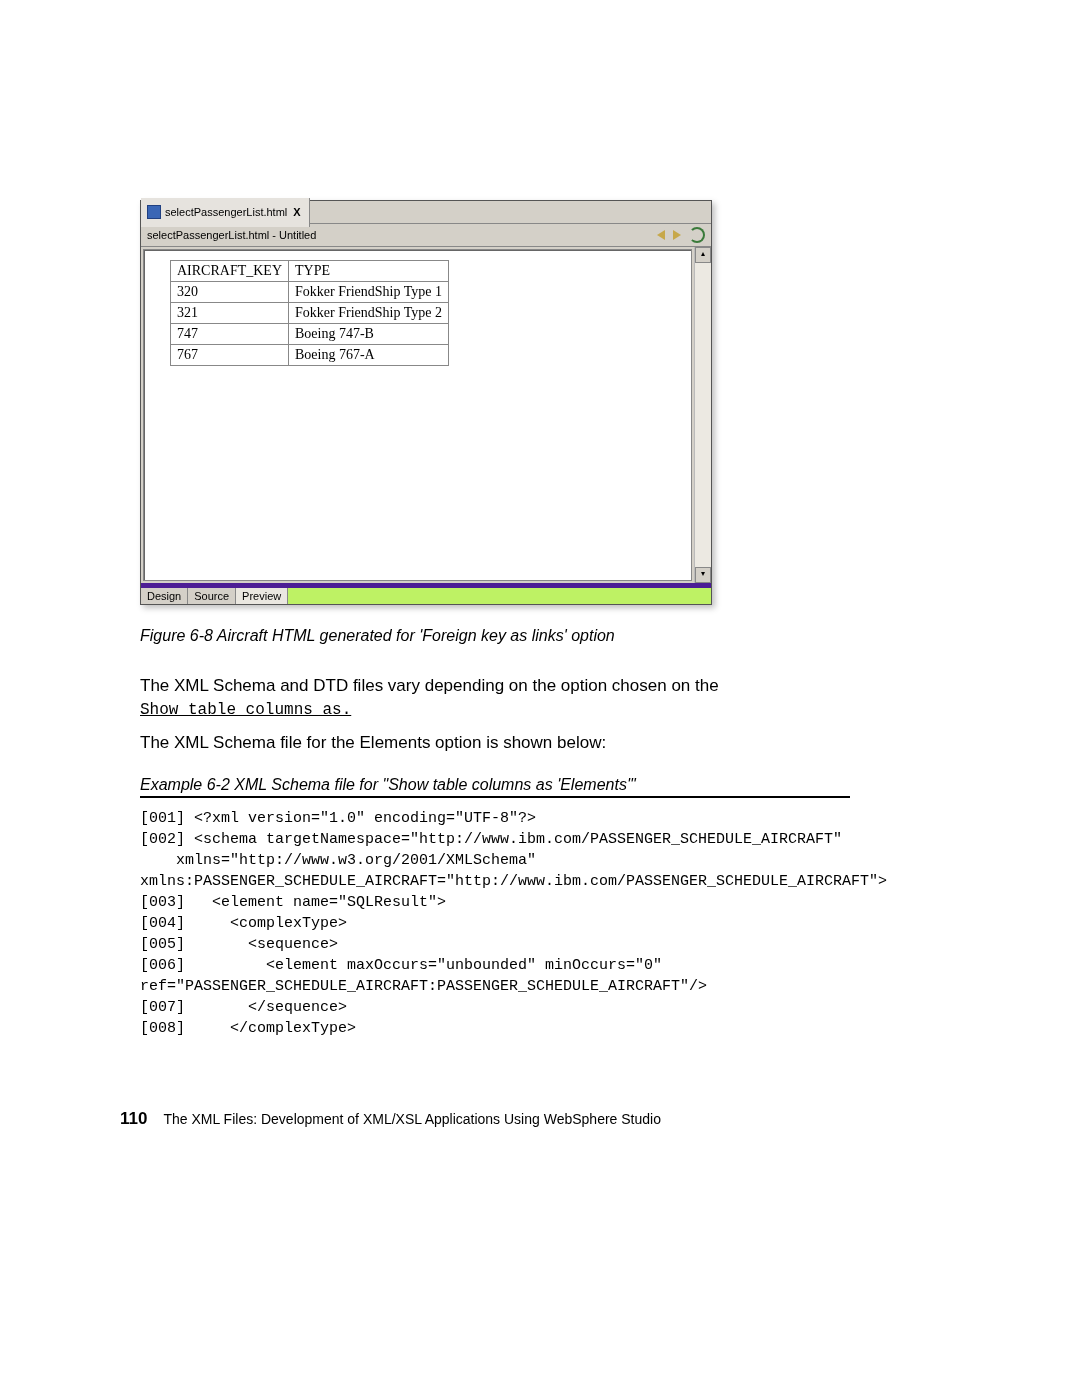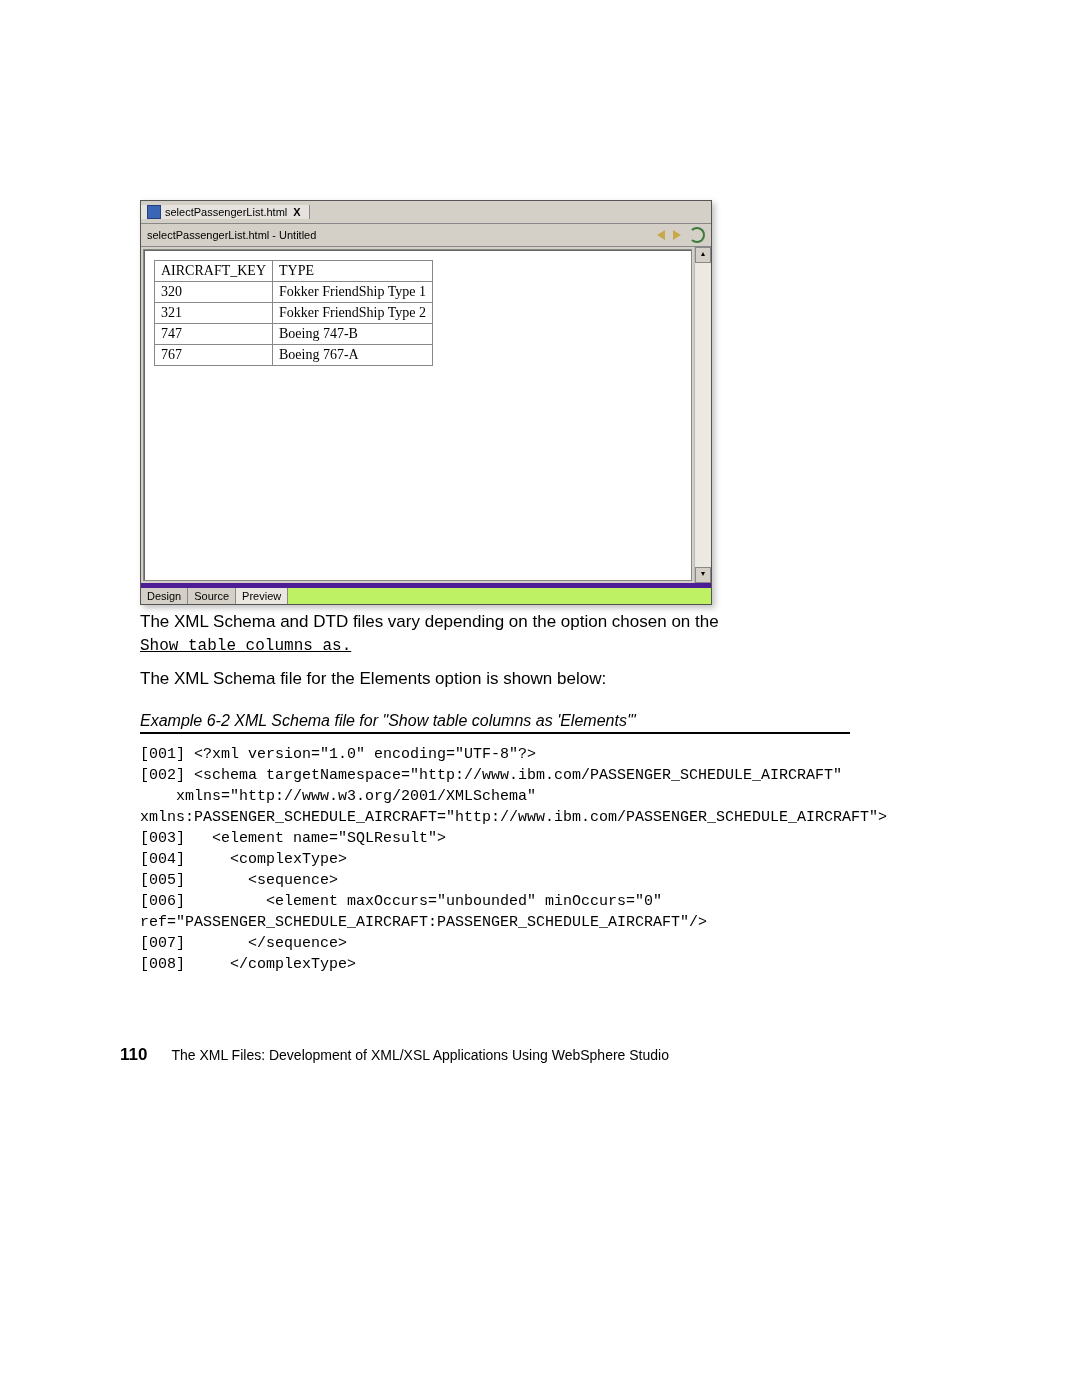--- a/index.html
+++ b/index.html
@@ -32,21 +32,21 @@
     height: 22px;
   }
   .tab {
     display: flex;
     align-items: center;
     gap: 4px;
     background: #e6e3de;
     border-right: 1px solid #888;
     padding: 2px 6px;
     font-size: 11px;
-    height: 14px;
+    height: 29px;
     box-sizing: border-box;
   }
   .tab-icon {
     width: 12px; height: 12px;
     display: inline-block;
     background: #3a66b5;
     border: 1px solid #214080;
   }
   .close-x {
     font-weight: bold;
@@ -82,20 +82,21 @@
     position: relative;
   }
   .content-area {
     background: #fff;
     border: 1px solid #888;
     margin: 2px;
     box-shadow: inset 1px 1px 0 #666;
     min-height: 330px;
     display: flex;
     flex-direction: column;
+    padding-left: 16px;
   }
   .content-inner {
     flex: 1;
     padding: 10px;
     overflow: hidden;
     position: relative;
   }
   .vscroll {
     width: 16px;
     background: #ece9e2;
@@ -181,21 +182,21 @@
   pre.code {
     font-family: 'Courier New', monospace;
     font-size: 15px;
     line-height: 1.4;
     white-space: pre-wrap;
     margin: 0;
   }
   .footer {
     display: flex;
     align-items: baseline;
-    gap: 24px;
+    gap: 16px;
     margin-top: 70px;
     font-size: 14px;
   }
   .footer .pn {
     font-weight: bold;
     font-size: 17px;
   }
 </style>
 </head>
 <body>
@@ -252,20 +253,21 @@
         <div class="vs-btn">▾</div>
       </div>
     </div>
     <div class="bottom-tabs">
       <div class="btab">Design</div>
       <div class="btab">Source</div>
       <div class="btab active">Preview</div>
     </div>
   </div>
 
+  <div class="caption">Figure 6-8   Aircraft HTML generated for 'Foreign key as links' option</div>
 
   <div class="content-block">
     <p class="body">
       <span>The XML Schema and DTD files vary depending on the option chosen on the </span><br>
       <span class="mono-inline">Show table columns as.</span>
     </p>
     <p class="body">The XML Schema file for the Elements option is shown below:</p>
 
     <div class="example-label">Example 6-2   XML Schema file for "Show table columns as 'Elements'"</div>
     <div class="example-rule"></div>

